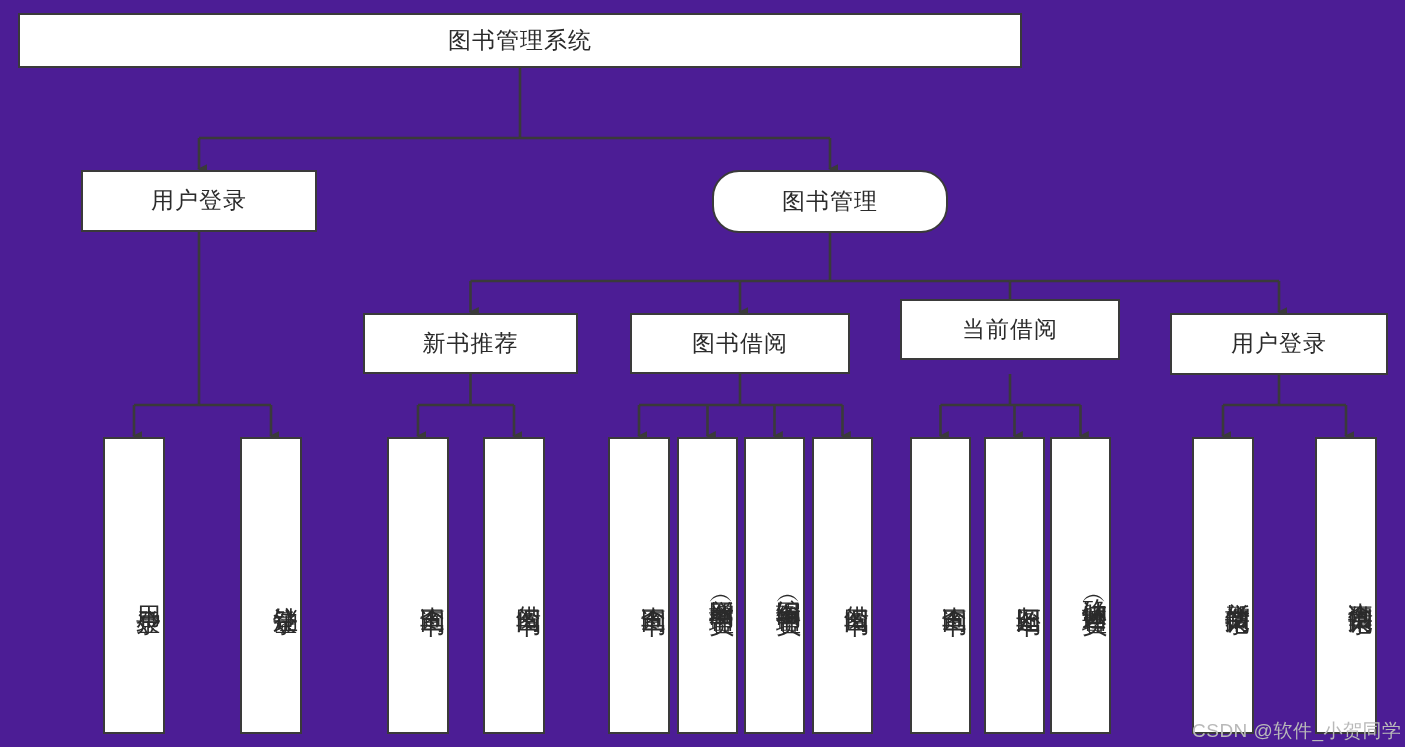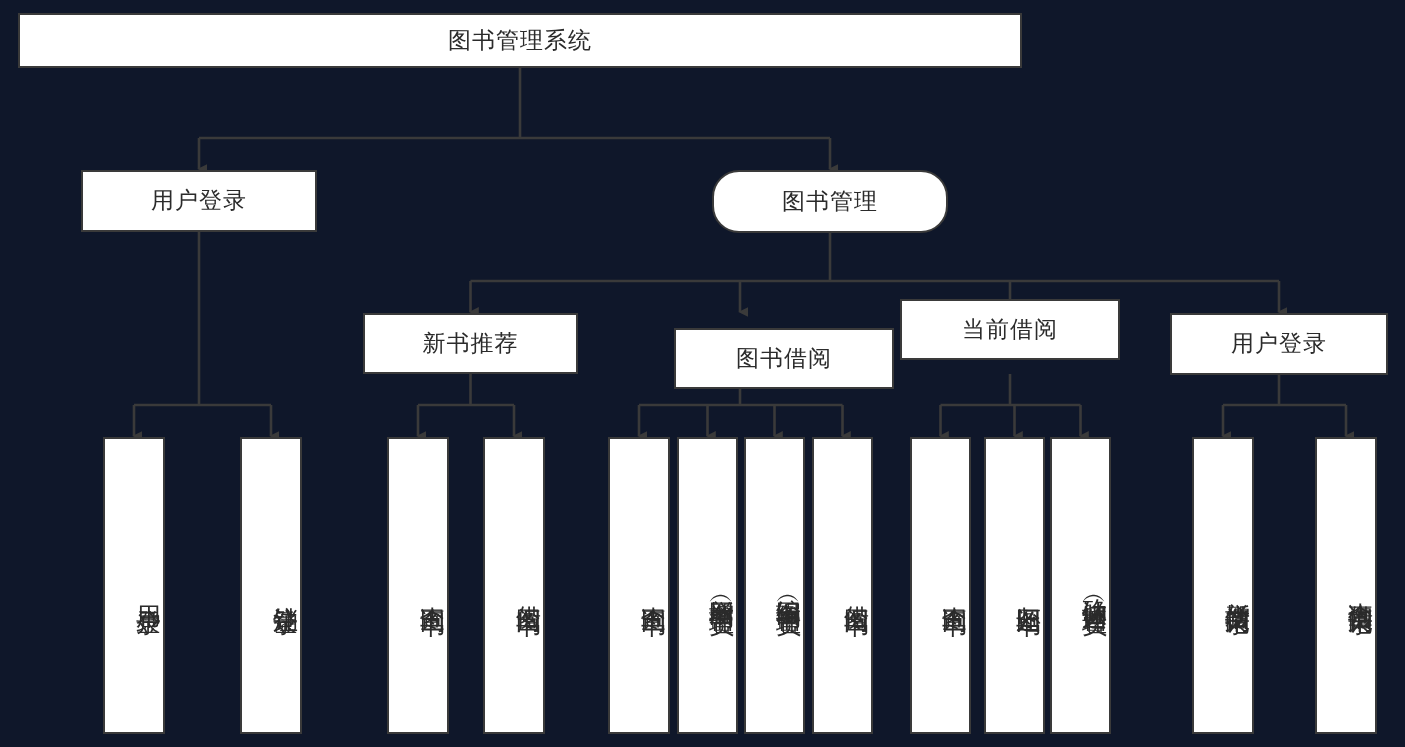--- a/index.html
+++ b/index.html
@@ -7,21 +7,21 @@
     padding: 0;
     background: #ffffff;
   }
   body {
     font-family: "Liberation Sans", "DejaVu Sans", sans-serif;
   }
   #canvas {
     position: relative;
     width: 1405px;
     height: 747px;
-    background: #0f172a;
+    background: #4c1d95;
     overflow: hidden;
   }
   svg#wires {
     position: absolute;
     left: 0;
     top: 0;
     width: 1405px;
     height: 747px;
     pointer-events: none;
   }
@@ -114,21 +114,21 @@
       </div>
       <div class="node horiz" style="left: 81px; top: 170px; width: 236px; height: 62px;">
         <span>用户登录</span>
       </div>
       <div class="node horiz" style="left: 712px; top: 170px; width: 236px; height: 63px; border-radius: 27px;">
         <span>图书管理</span>
       </div>
       <div class="node horiz" style="left: 363px; top: 313px; width: 215px; height: 61px;">
         <span>新书推荐</span>
       </div>
-      <div class="node horiz" style="left: 630px; top: 328px; width: 220px; height: 61px; margin-left: 44px;">
+      <div class="node horiz" style="left: 630px; top: 313px; width: 220px; height: 61px;">
         <span>图书借阅</span>
       </div>
       <div class="node horiz" style="left: 900px; top: 299px; width: 220px; height: 61px;">
         <span>当前借阅</span>
       </div>
       <div class="node horiz" style="left: 1170px; top: 313px; width: 218px; height: 62px;">
         <span>用户登录</span>
       </div>
       <div class="node vert" style="left: 103px; top: 437px; width: 62px; height: 297px;">
         <span>用户登录</span>
@@ -164,14 +164,15 @@
         <span>确认归还（管理员）</span>
       </div>
       <div class="node vert topalign" style="left: 1192px; top: 437px; width: 62px; height: 297px;">
         <span>新增借阅记录</span>
       </div>
       <div class="node vert topalign" style="left: 1315px; top: 437px; width: 62px; height: 297px;">
         <span>查询借阅记录</span>
       </div>
     </div>
 
+  <div class="watermark" style="left: 1192px; top: 718px;">CSDN @软件_小贺同学</div>
 
 </div>
 
 </body></html>

